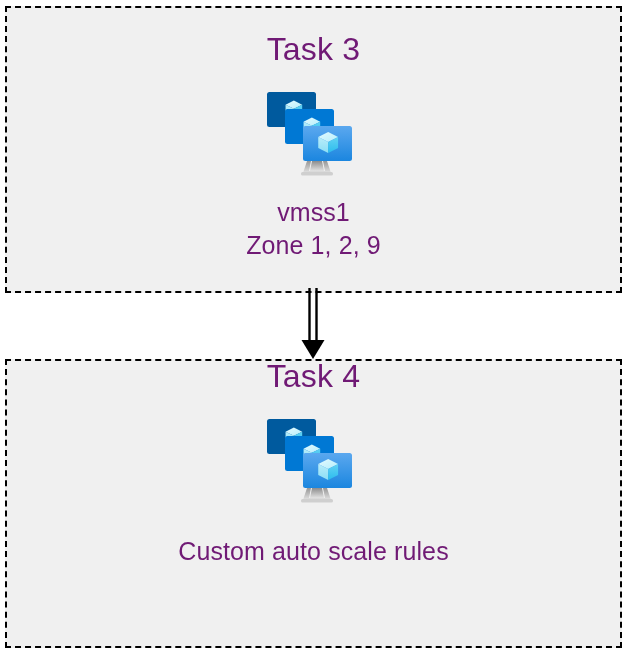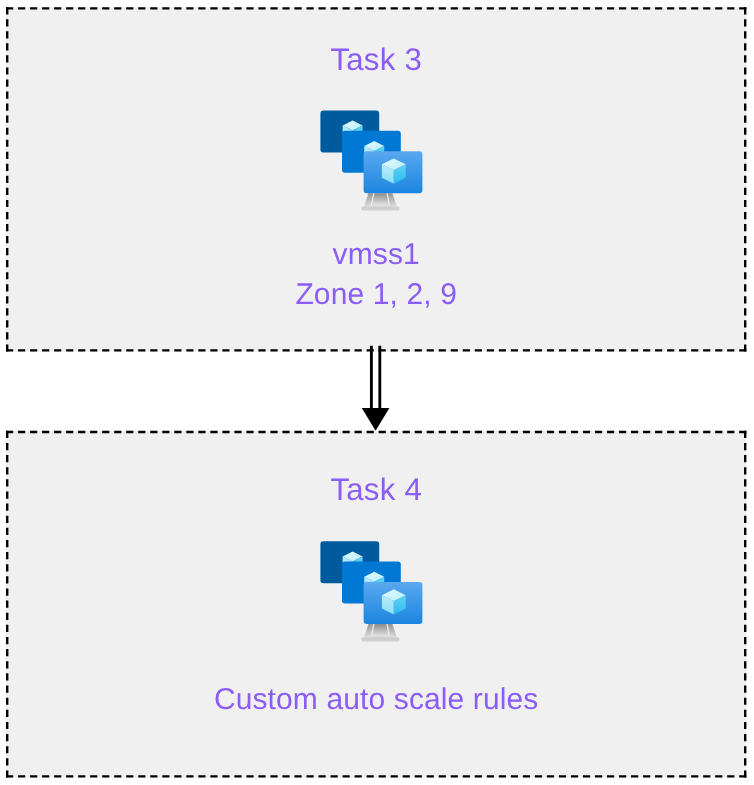--- a/index.html
+++ b/index.html
@@ -42,33 +42,33 @@
   }
 
   #task-box-2 {
     left: 5px;
     top: 359px;
     width: 617px;
     height: 289px;
   }
 
   .task-title {
-    color: #8b5cf6;
-    font-size: 26px;
+    color: #701a75;
+    font-size: 32px;
     line-height: 30px;
     font-weight: 400;
     text-align: left;
     letter-spacing: 0.2px;
   }
 
   #task-box-1 .task-title { margin-top: 26px; }
-  #task-box-2 .task-title { margin-top: 32px; }
+  #task-box-2 .task-title { }
 
   .caption {
-    color: #8b5cf6;
+    color: #701a75;
     font-size: 25px;
     line-height: 33px;
     text-align: center;
     font-weight: 400;
     letter-spacing: 0.1px;
   }
 
   #task-box-1 .caption-block { margin-top: 16px; }
   #task-box-2 .caption-block { margin-top: 28px; }
 

